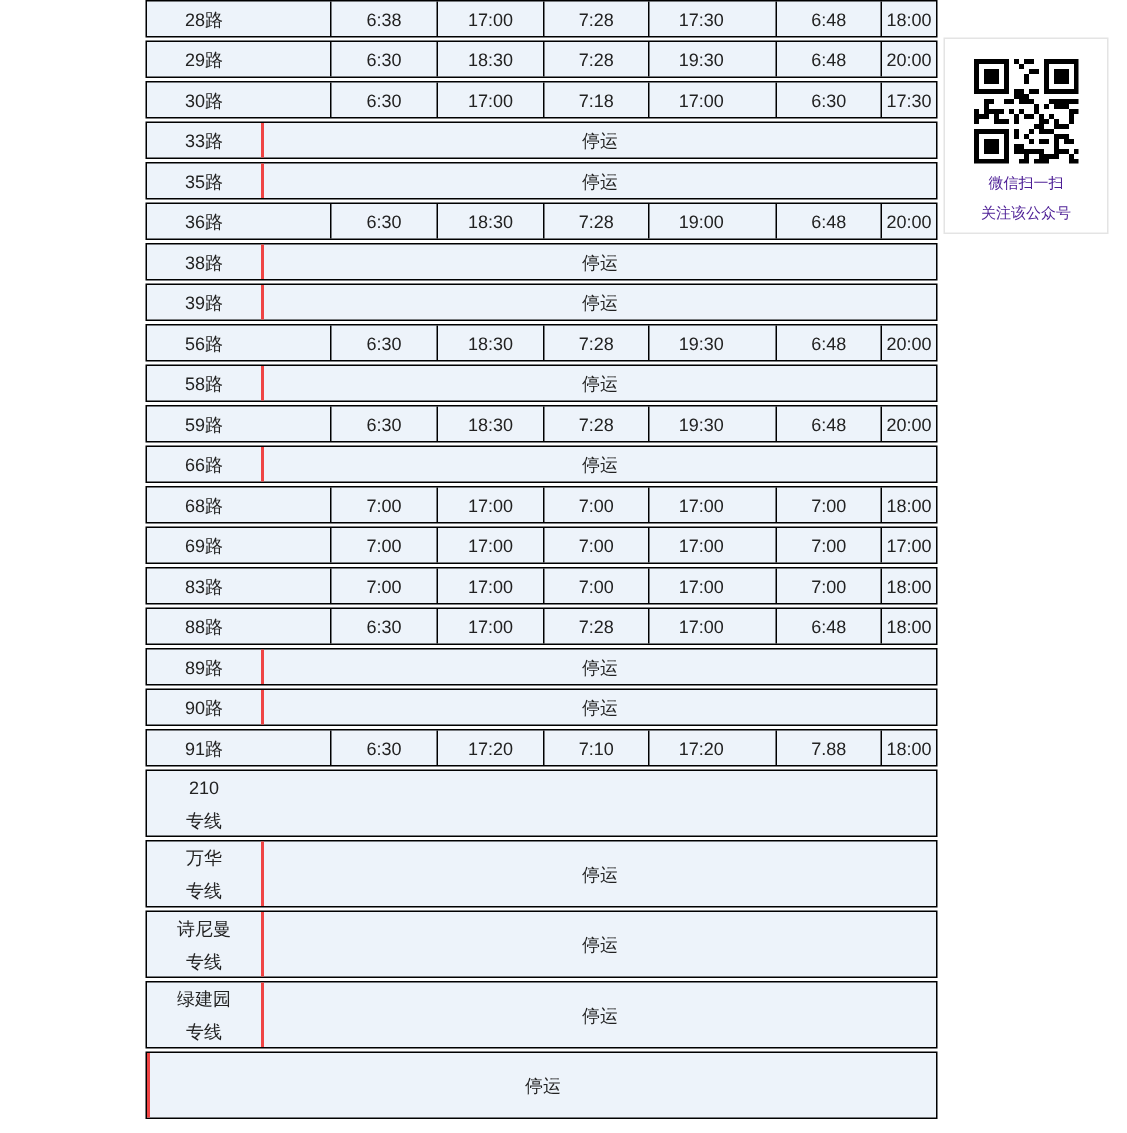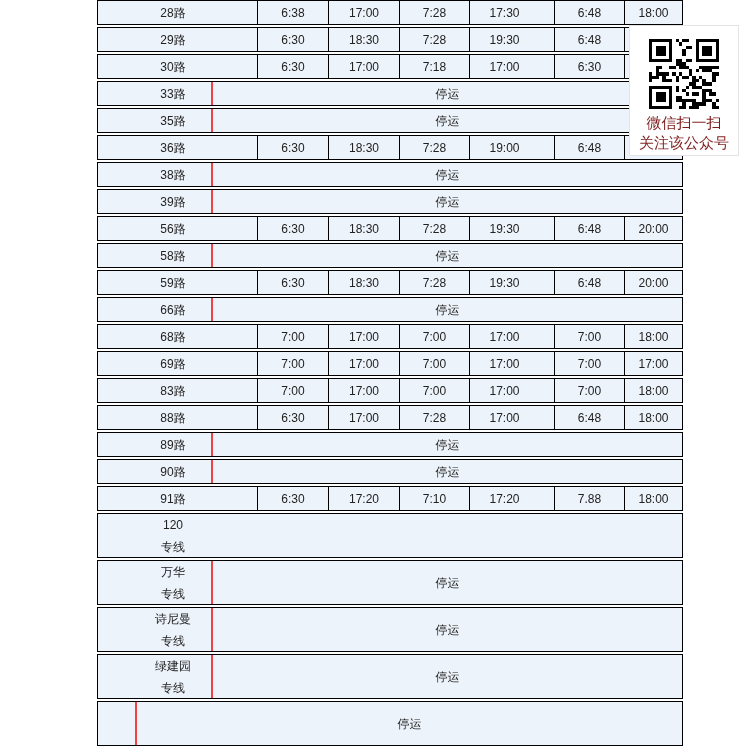--- a/index.html
+++ b/index.html
@@ -20,27 +20,26 @@
   
   .timetable {
     position: absolute;
     left: 97px;
     top: 0;
     width: 506px;
   }
   .trow {
     display: flex;
     box-sizing: border-box;
-    width: 586px;
+    width: 528px;
     height: 25px;
     background: #edf3fa;
     border: 1px solid #000000;
     margin-bottom: 2px;
     align-items: stretch;
-    padding-left: 37px;
   }
   .trow.tall { height: 45px; }
   .cell {
     box-sizing: border-box;
     display: flex;
     flex-direction: column;
     align-items: center;
     justify-content: center;
     font-size: 12px;
     color: #222222;
@@ -68,23 +67,23 @@
     background: #ffffff;
     text-align: center;
   }
   .qr-code {
     display: block;
     margin: 13px auto 4px auto;
     width: 70px;
     height: 70px;
   }
   .qr-caption {
-    font-size: 15px;
+    font-size: 10px;
     line-height: 20px;
-    color: #7f1d1d;
+    color: #4c1d95;
   }
 </style>
 </head>
 <body>
 
 <div class="page">
 
   <div class="timetable" id="timetable">
       <div class="trow">
         <div class="cell route">
@@ -250,21 +249,21 @@
         </div>
         <div class="cell t t0">6:30</div>
         <div class="cell t t1">17:20</div>
         <div class="cell t t2">7:10</div>
         <div class="cell t t3">17:20</div>
         <div class="cell t t4">7.88</div>
         <div class="cell t t5">18:00</div>
       </div>
       <div class="trow tall">
         <div class="cell route">
-          <div>120</div>
+          <div>210</div>
           <div>专线</div>
         </div>
       </div>
       <div class="trow tall">
         <div class="cell route">
           <div>万华</div>
           <div>专线</div>
         </div>
         <div class="cell merged">停运</div>
       </div>

